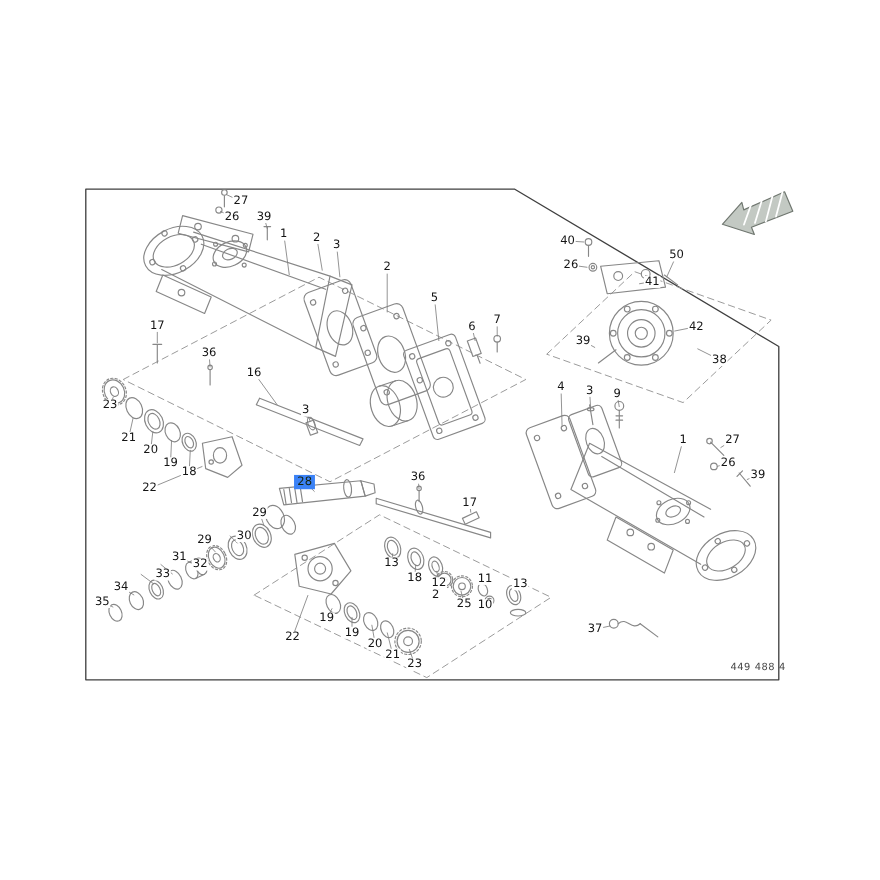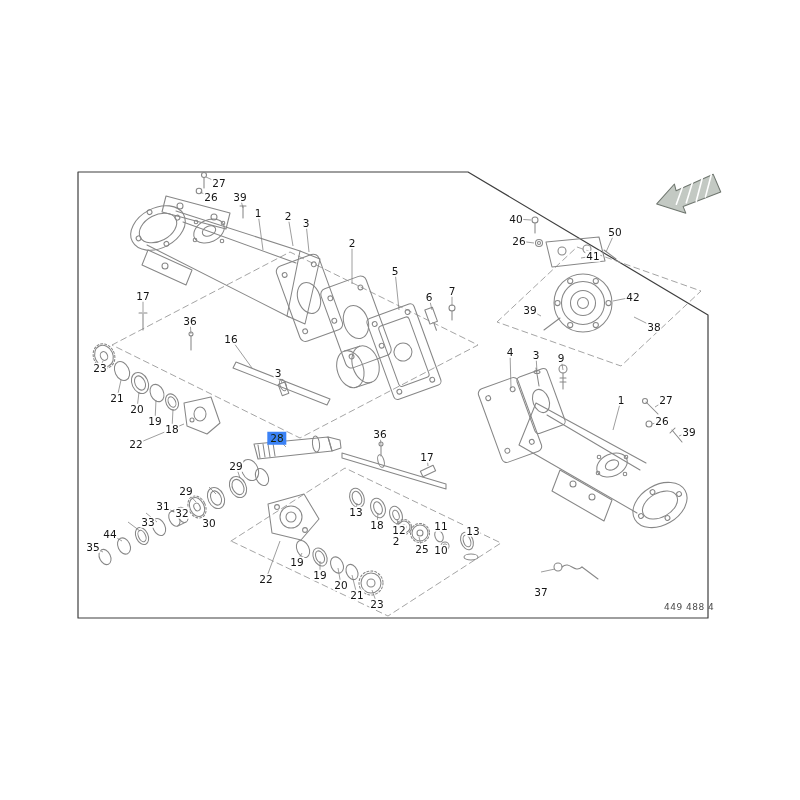--- a/index.html
+++ b/index.html
@@ -393,39 +393,39 @@
       <span class="callout" style="left: 633px; top: 297px;">42</span>
       <span class="callout" style="left: 530px; top: 310px;">39</span>
       <span class="callout" style="left: 654px; top: 327px;">38</span>
       <span class="callout" style="left: 510px; top: 352px;">4</span>
       <span class="callout" style="left: 536px; top: 355px;">3</span>
       <span class="callout" style="left: 561px; top: 358px;">9</span>
       <span class="callout" style="left: 621px; top: 400px;">1</span>
       <span class="callout" style="left: 666px; top: 400px;">27</span>
       <span class="callout" style="left: 662px; top: 421px;">26</span>
       <span class="callout" style="left: 689px; top: 432px;">39</span>
-      <span class="callout" style="left: 541px; top: 572px; margin-top: 20px;">37</span>
+      <span class="callout" style="left: 541px; top: 572px;">37</span>
       <span class="callout" style="left: 143px; top: 296px;">17</span>
       <span class="callout" style="left: 190px; top: 321px;">36</span>
       <span class="callout" style="left: 231px; top: 339px;">16</span>
       <span class="callout" style="left: 100px; top: 368px;">23</span>
       <span class="callout" style="left: 117px; top: 398px;">21</span>
       <span class="callout" style="left: 137px; top: 409px;">20</span>
       <span class="callout" style="left: 155px; top: 421px;">19</span>
       <span class="callout" style="left: 172px; top: 429px;">18</span>
       <span class="callout" style="left: 136px; top: 444px;">22</span>
       <span class="callout" style="left: 278px; top: 373px;">3</span>
       <span class="callout hl" style="left: 277px; top: 438px; background: #3b82f6;">28</span>
       <span class="callout" style="left: 236px; top: 466px;">29</span>
-      <span class="callout" style="left: 209px; top: 487px; margin-top: 36px;">30</span>
+      <span class="callout" style="left: 222px; top: 487px;">30</span>
       <span class="callout" style="left: 186px; top: 491px;">29</span>
       <span class="callout" style="left: 163px; top: 506px;">31</span>
       <span class="callout" style="left: 146px; top: 513px; margin-left: 36px;">32</span>
       <span class="callout" style="left: 128px; top: 522px; margin-left: 20px;">33</span>
-      <span class="callout" style="left: 110px; top: 534px;">44</span>
+      <span class="callout" style="left: 110px; top: 534px;">34</span>
       <span class="callout" style="left: 93px; top: 547px;">35</span>
       <span class="callout" style="left: 380px; top: 434px;">36</span>
       <span class="callout" style="left: 427px; top: 457px;">17</span>
       <span class="callout" style="left: 356px; top: 512px;">13</span>
       <span class="callout" style="left: 377px; top: 525px;">18</span>
       <span class="callout" style="left: 399px; top: 530px;">12</span>
       <span class="callout" style="left: 396px; top: 541px;">2</span>
       <span class="callout" style="left: 422px; top: 549px;">25</span>
       <span class="callout" style="left: 441px; top: 526px;">11</span>
       <span class="callout" style="left: 441px; top: 550px;">10</span>

